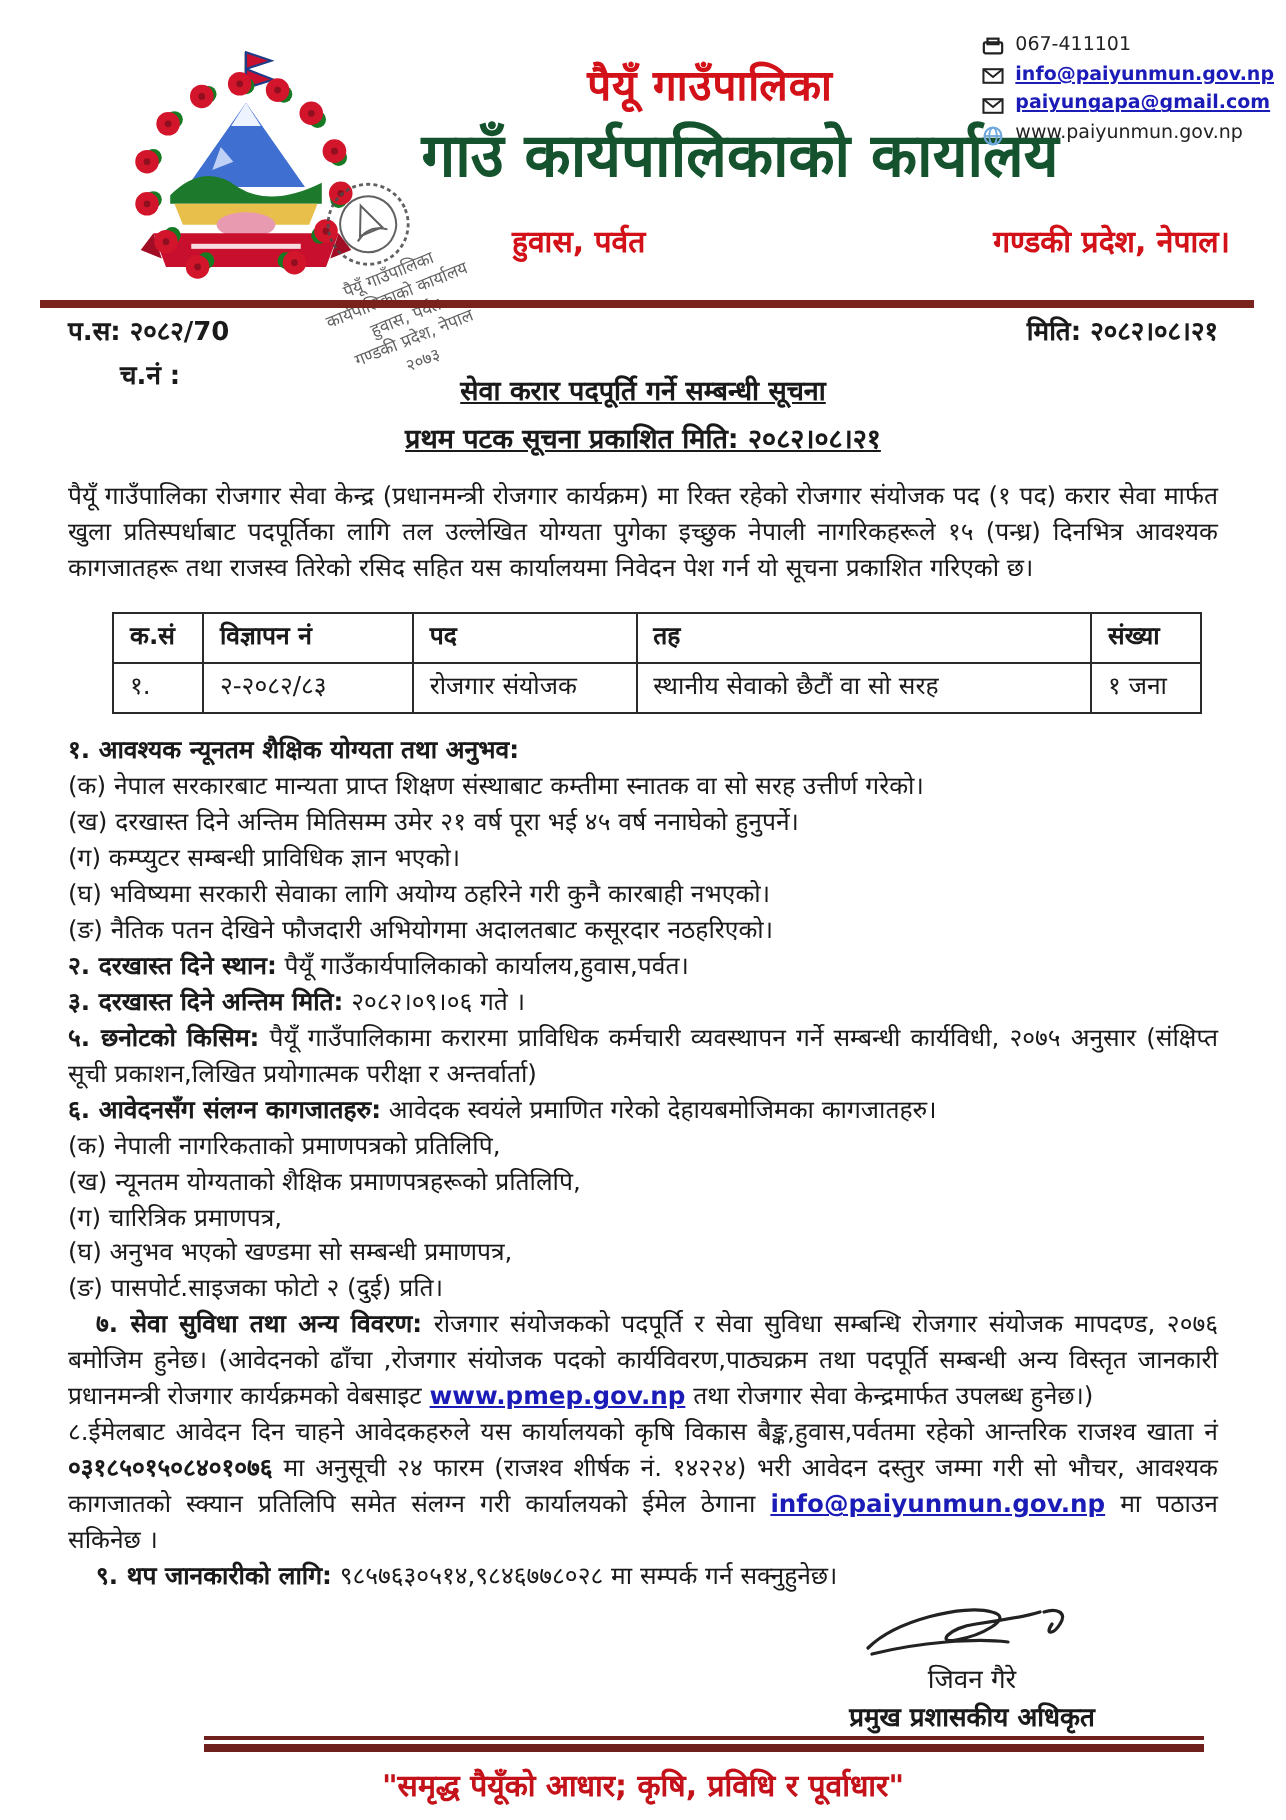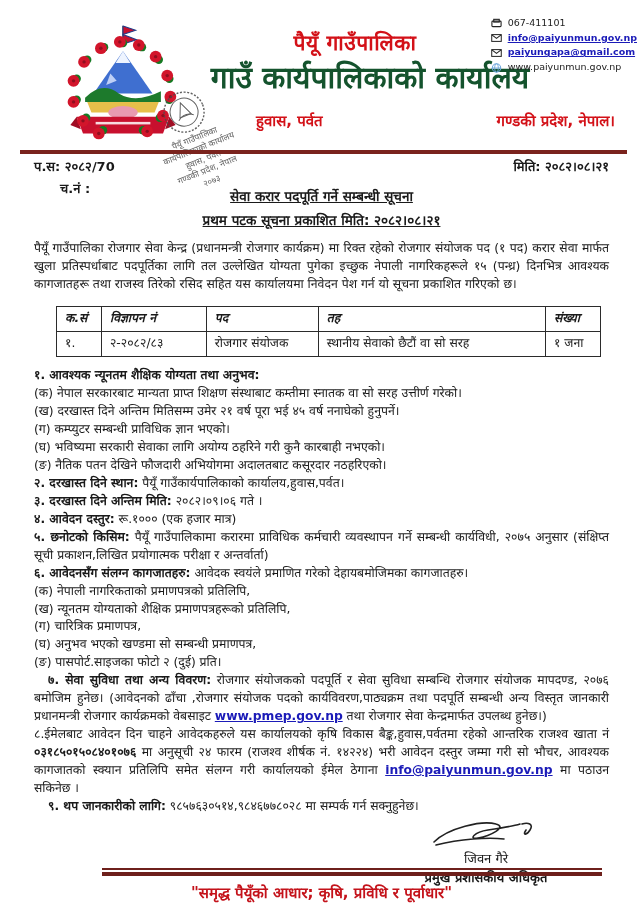--- a/index.html
+++ b/index.html
@@ -51,21 +51,21 @@
   .doc-title { text-align:center; font-weight:bold; font-size:13.5px; text-decoration:underline; margin-top:-12px; }
   .doc-subtitle { text-align:center; font-weight:bold; font-size:13.5px; text-decoration:underline; margin-top:4px; }
   .intro { margin-top:10px; text-align:justify; }
   table.vacancy {
     border-collapse:collapse; margin:12px 6px 10px 22px; width:545px;
     font-size:12.3px;
   }
   table.vacancy th, table.vacancy td {
     border:1.3px solid #2b2b2b; padding:3px 8px; text-align:left; font-weight:normal;
   }
-  table.vacancy th { font-weight:bold;font-style:italic; }
+  table.vacancy th { font-weight:bold; }
   .col-sn{width:45px}.col-ad{width:105px}.col-post{width:112px}.col-level{width:228px}.col-num{width:55px}
   .line { margin:0; }
   .just { text-align:justify; }
   .indent { text-indent:14px; }
   b.lbl { font-weight:bold; }
   a.link { color:#1b1bb8; font-weight:bold; text-decoration:underline; }
   .bold-acct { font-weight:bold; }
   
   .signature { width:190px; margin:2px 28px 0 auto; text-align:center; }
   .signature svg { display:block; margin:0 auto; }
@@ -246,21 +246,20 @@
     </table>
 
     <div class="line"><b class="lbl">१. आवश्यक न्यूनतम शैक्षिक योग्यता तथा अनुभव:</b><span></span></div>
     <div class="line"><b class="lbl"></b><span>(क) नेपाल सरकारबाट मान्यता प्राप्त शिक्षण संस्थाबाट कम्तीमा स्नातक वा सो सरह उत्तीर्ण गरेको।</span></div>
     <div class="line"><b class="lbl"></b><span>(ख) दरखास्त दिने अन्तिम मितिसम्म उमेर २१ वर्ष पूरा भई ४५ वर्ष ननाघेको हुनुपर्ने।</span></div>
     <div class="line"><b class="lbl"></b><span>(ग) कम्प्युटर सम्बन्धी प्राविधिक ज्ञान भएको।</span></div>
     <div class="line"><b class="lbl"></b><span>(घ) भविष्यमा सरकारी सेवाका लागि अयोग्य ठहरिने गरी कुनै कारबाही नभएको।</span></div>
     <div class="line"><b class="lbl"></b><span>(ङ) नैतिक पतन देखिने फौजदारी अभियोगमा अदालतबाट कसूरदार नठहरिएको।</span></div>
     <div class="line"><b class="lbl">२. दरखास्त दिने स्थान:</b><span> पैयूँ गाउँकार्यपालिकाको कार्यालय,हुवास,पर्वत।</span></div>
     <div class="line"><b class="lbl">३. दरखास्त दिने अन्तिम मिति:</b><span> २०८२।०९।०६ गते ।</span></div>
-    <div class="line"><b class="lbl">४. आवेदन दस्तुर:</b><span> रू.१००० (एक हजार मात्र)</span></div>
     <div class="line just"><b class="lbl">५. छनोटको किसिम:</b><span> पैयूँ गाउँपालिकामा करारमा प्राविधिक कर्मचारी व्यवस्थापन गर्ने सम्बन्धी कार्यविधी, २०७५ अनुसार (संक्षिप्त सूची प्रकाशन,लिखित प्रयोगात्मक परीक्षा र अन्तर्वार्ता)</span></div>
     <div class="line"><b class="lbl">६. आवेदनसँग संलग्न कागजातहरु:</b><span> आवेदक स्वयंले प्रमाणित गरेको देहायबमोजिमका कागजातहरु।</span></div>
     <div class="line"><b class="lbl"></b><span>(क) नेपाली नागरिकताको प्रमाणपत्रको प्रतिलिपि,</span></div>
     <div class="line"><b class="lbl"></b><span>(ख) न्यूनतम योग्यताको शैक्षिक प्रमाणपत्रहरूको प्रतिलिपि,</span></div>
     <div class="line"><b class="lbl"></b><span>(ग) चारित्रिक प्रमाणपत्र,</span></div>
     <div class="line"><b class="lbl"></b><span>(घ) अनुभव भएको खण्डमा सो सम्बन्धी प्रमाणपत्र,</span></div>
     <div class="line"><b class="lbl"></b><span>(ङ) पासपोर्ट.साइजका फोटो २ (दुई) प्रति।</span></div>
 
     <p class="line just indent">
       <b class="lbl">७. सेवा सुविधा तथा अन्य विवरण:</b><span> रोजगार संयोजकको पदपूर्ति र सेवा सुविधा सम्बन्धि रोजगार संयोजक मापदण्ड, २०७६ बमोजिम हुनेछ। (आवेदनको ढाँचा ,रोजगार संयोजक पदको कार्यविवरण,पाठ्यक्रम तथा पदपूर्ति सम्बन्धी अन्य विस्तृत जानकारी प्रधानमन्त्री रोजगार कार्यक्रमको वेबसाइट </span><a href="#" class="link">www.pmep.gov.np</a><span> तथा रोजगार सेवा केन्द्रमार्फत उपलब्ध हुनेछ।)</span>

